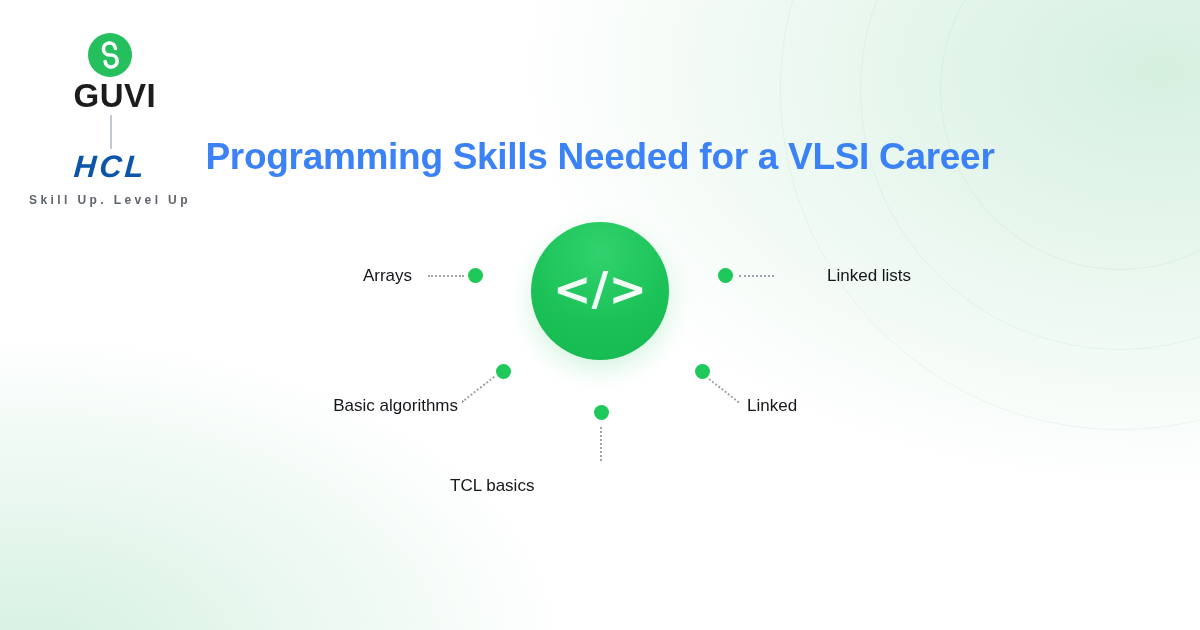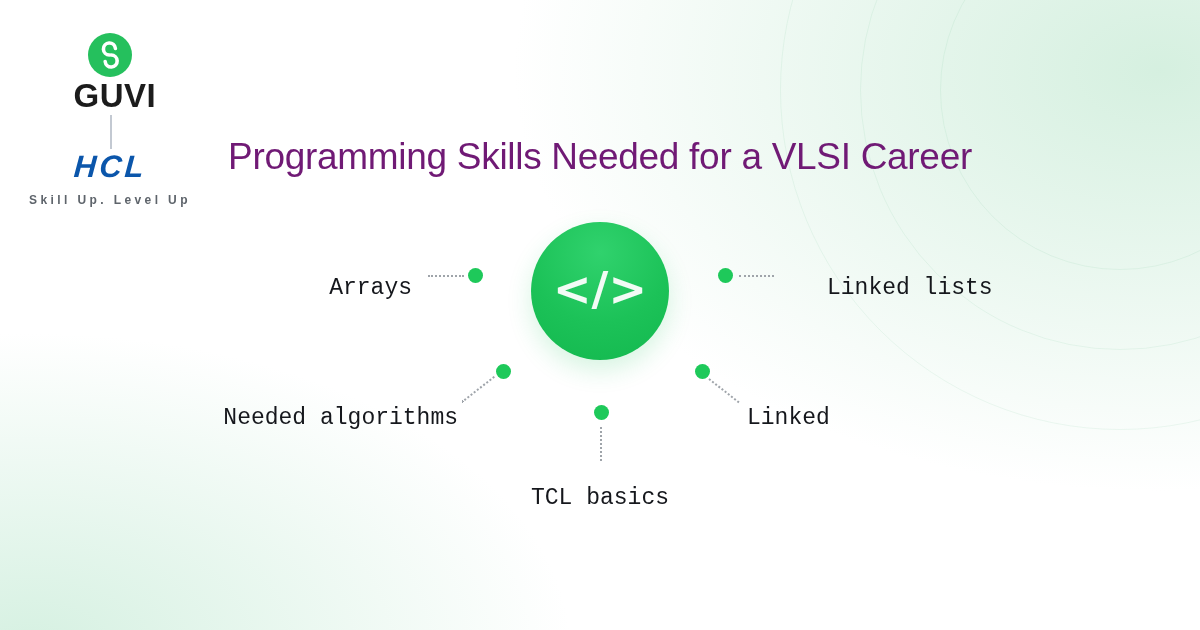--- a/index.html
+++ b/index.html
@@ -43,47 +43,47 @@
   }
   .tagline {
     margin-top:8px;
     font-size:12px; font-weight:700; color:#5e646b; letter-spacing:3.4px;
   }
 
   
   .page-title {
     position:absolute; left:0; top:136px; width:1200px;
     text-align:center;
-    font-size:37px; font-weight:400; color:#701a75; letter-spacing:-0.3px;
+    font-size:37px; font-weight:700; color:#3b82f6; letter-spacing:-0.3px;
   }
 
   
   .hub-circle {
     position:absolute; left:531px; top:222px;
     width:138px; height:138px; border-radius:50%;
     background:radial-gradient(circle at 50% 22%, #30d26d 0%, #1cc258 55%, #13b84e 100%);
     display:flex; align-items:center; justify-content:center;
     box-shadow:0 10px 24px rgba(28,194,88,0.18);
   }
   .code-glyph {
     font-family:"DejaVu Sans", sans-serif;
     font-weight:700; font-size:46px; color:#f2fbf5;
     letter-spacing:0px; line-height:1; padding-bottom:4px;
   }
 
   .skill-label {
     position:absolute;
-    font-family:Liberation Mono, monospace;
-    font-size:23px; color:#15171c; white-space:nowrap; line-height:28px;margin-top:12px;
+    font-family:Liberation Sans, sans-serif;
+    font-size:17px; color:#15171c; white-space:nowrap; line-height:28px;
   }
   .label-arrays        { top:262px; right:788px; text-align:right; }
   .label-linked-lists  { top:262px; left:827px; }
   .label-basic-algos   { top:392px; right:742px; text-align:right; }
   .label-python        { top:392px; left:747px; }
-  .label-tcl-basics    { top:472px; left:450px; width:300px; text-align:center; }
+  .label-tcl-basics    { top:472px; left:450px; width:300px; text-align:left; }
 
   .node-dot {
     position:absolute; width:15px; height:15px; border-radius:50%;
     background:#1ec95a;
   }
   .dot-arrays       { left:468px; top:268px; }
   .dot-linked-lists { left:718px; top:268px; }
   .dot-basic-algos  { left:496px; top:364px; }
   .dot-python       { left:695px; top:364px; }
   .dot-tcl-basics   { left:594px; top:405px; }
@@ -141,15 +141,15 @@
 <div class="dotline-v line-tcl"></div>
 
 <div class="node-dot dot-arrays"></div>
 <div class="node-dot dot-linked-lists"></div>
 <div class="node-dot dot-basic-algos"></div>
 <div class="node-dot dot-python"></div>
 <div class="node-dot dot-tcl-basics"></div>
 
 <div class="skill-label label-arrays">Arrays</div>
 <div class="skill-label label-linked-lists">Linked lists</div>
-<div class="skill-label label-basic-algos">Needed algorithms</div>
+<div class="skill-label label-basic-algos">Basic algorithms</div>
 <div class="skill-label label-python">Linked</div>
 <div class="skill-label label-tcl-basics">TCL basics</div>
 
 </body></html>

